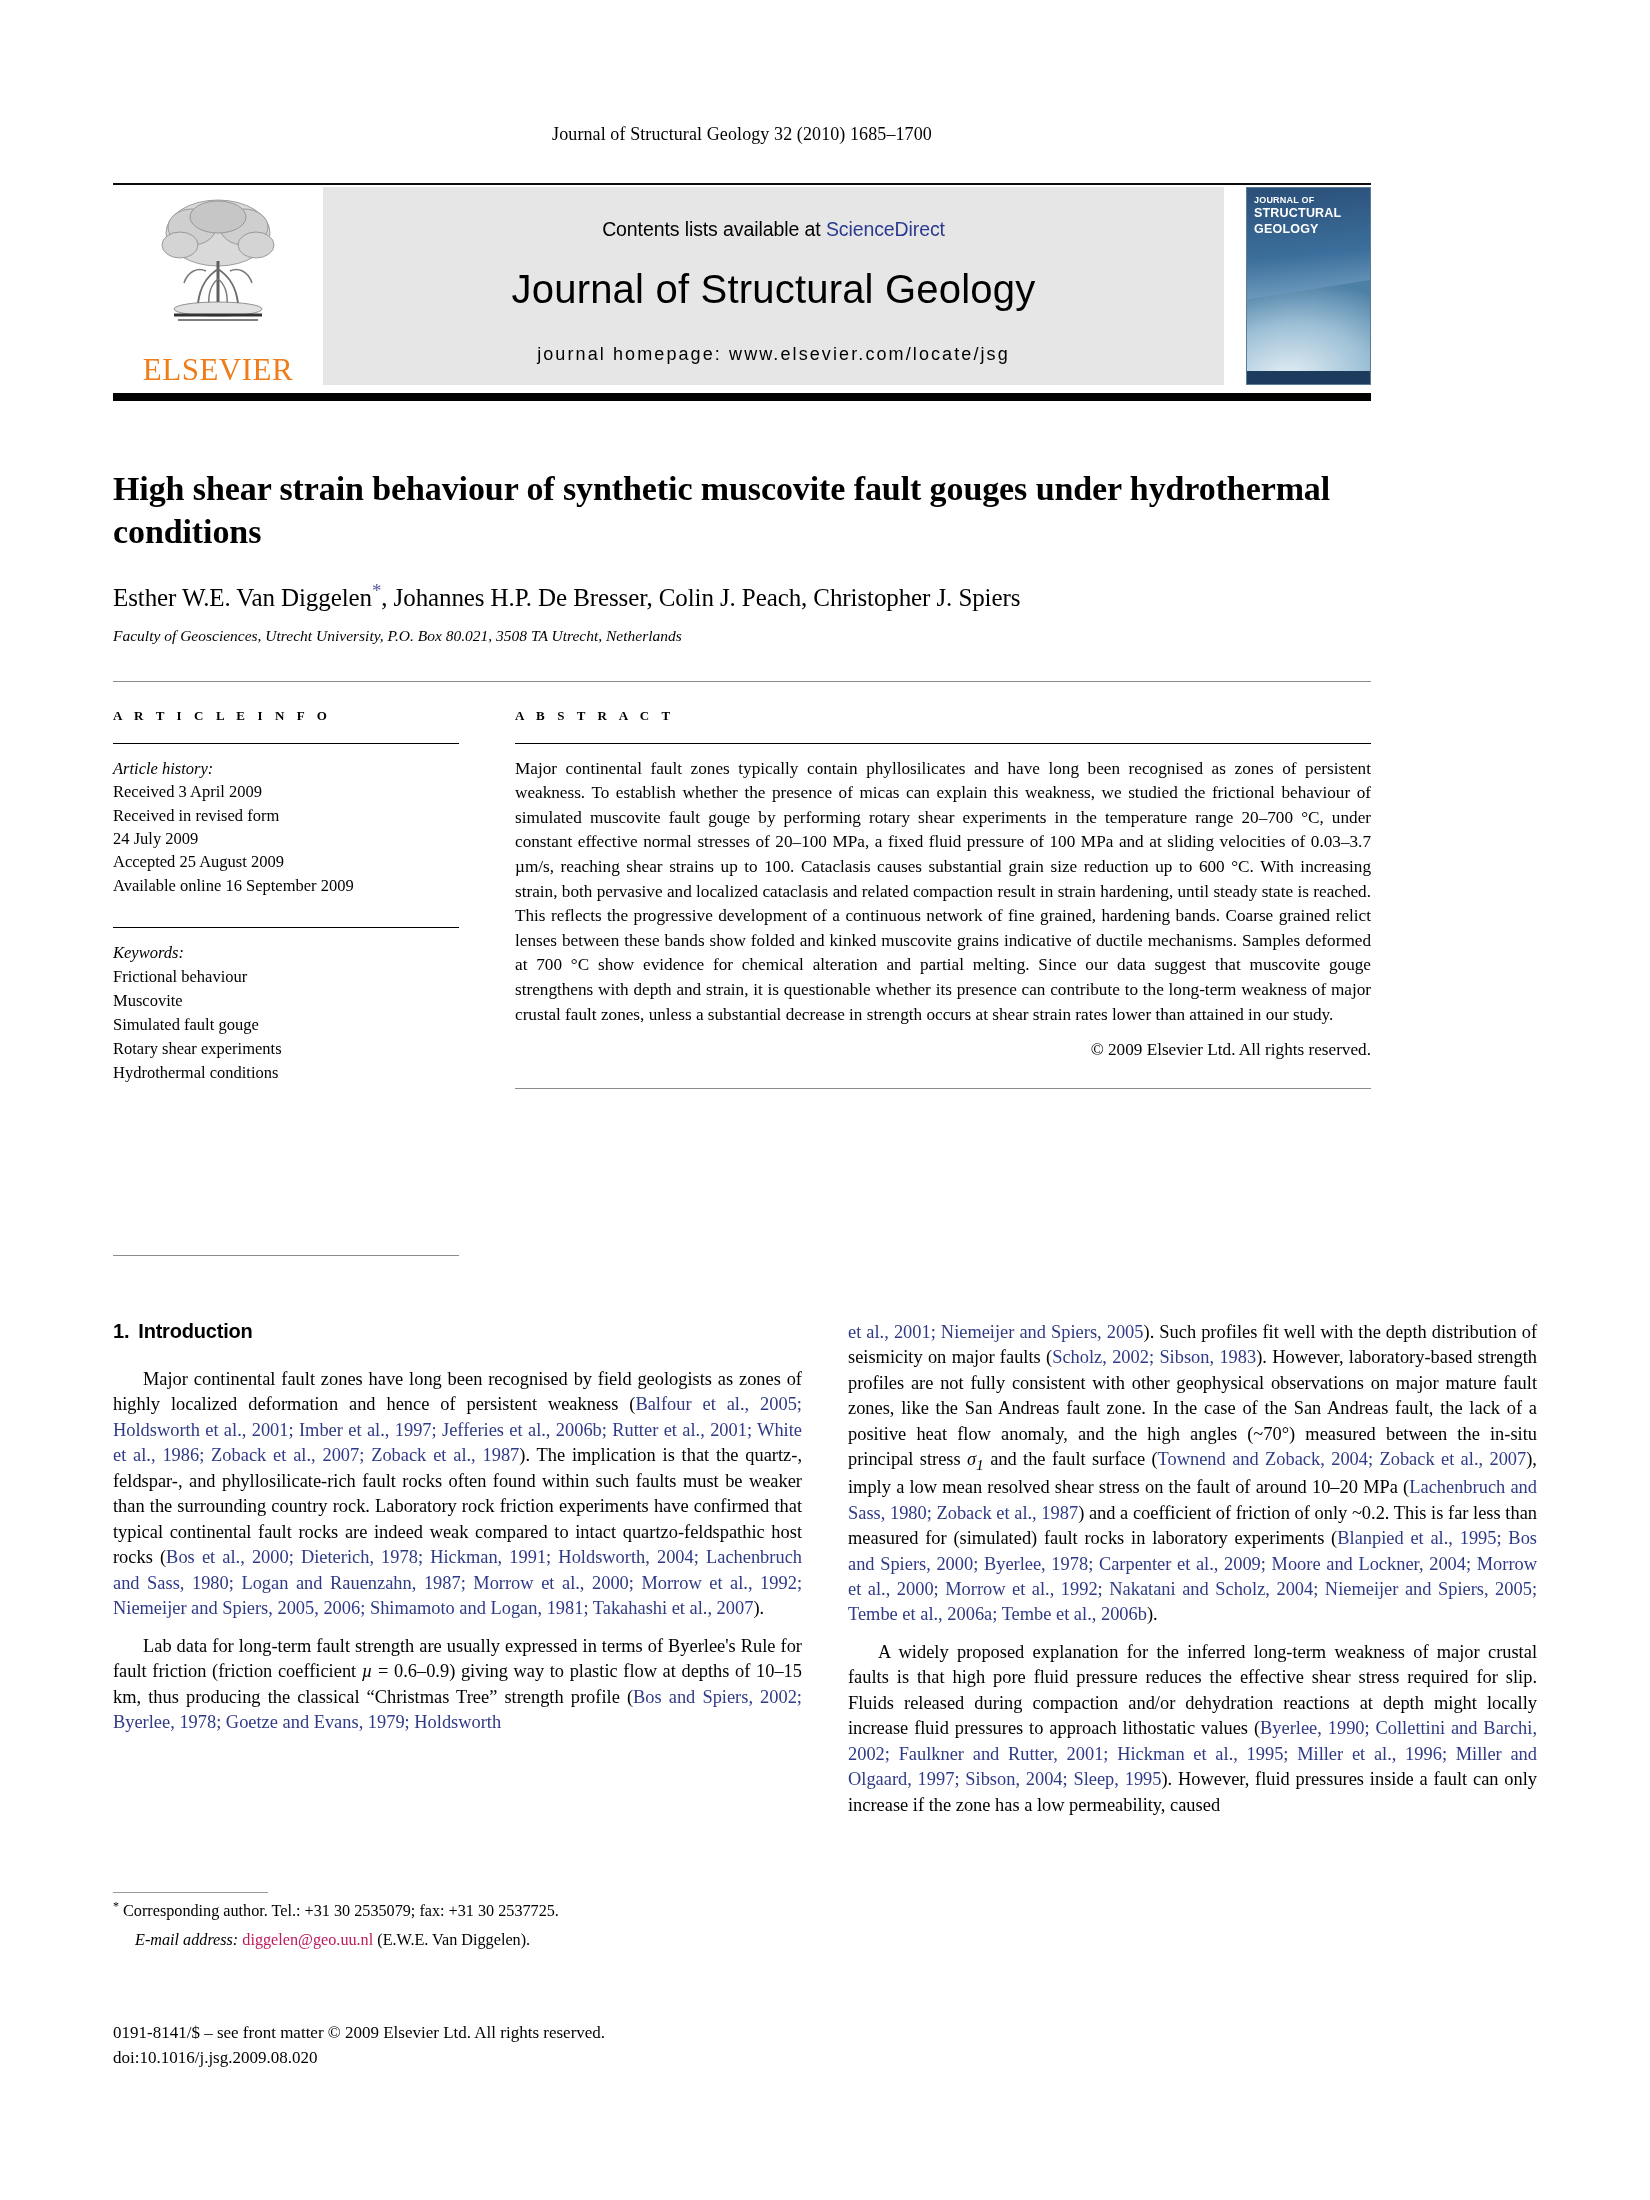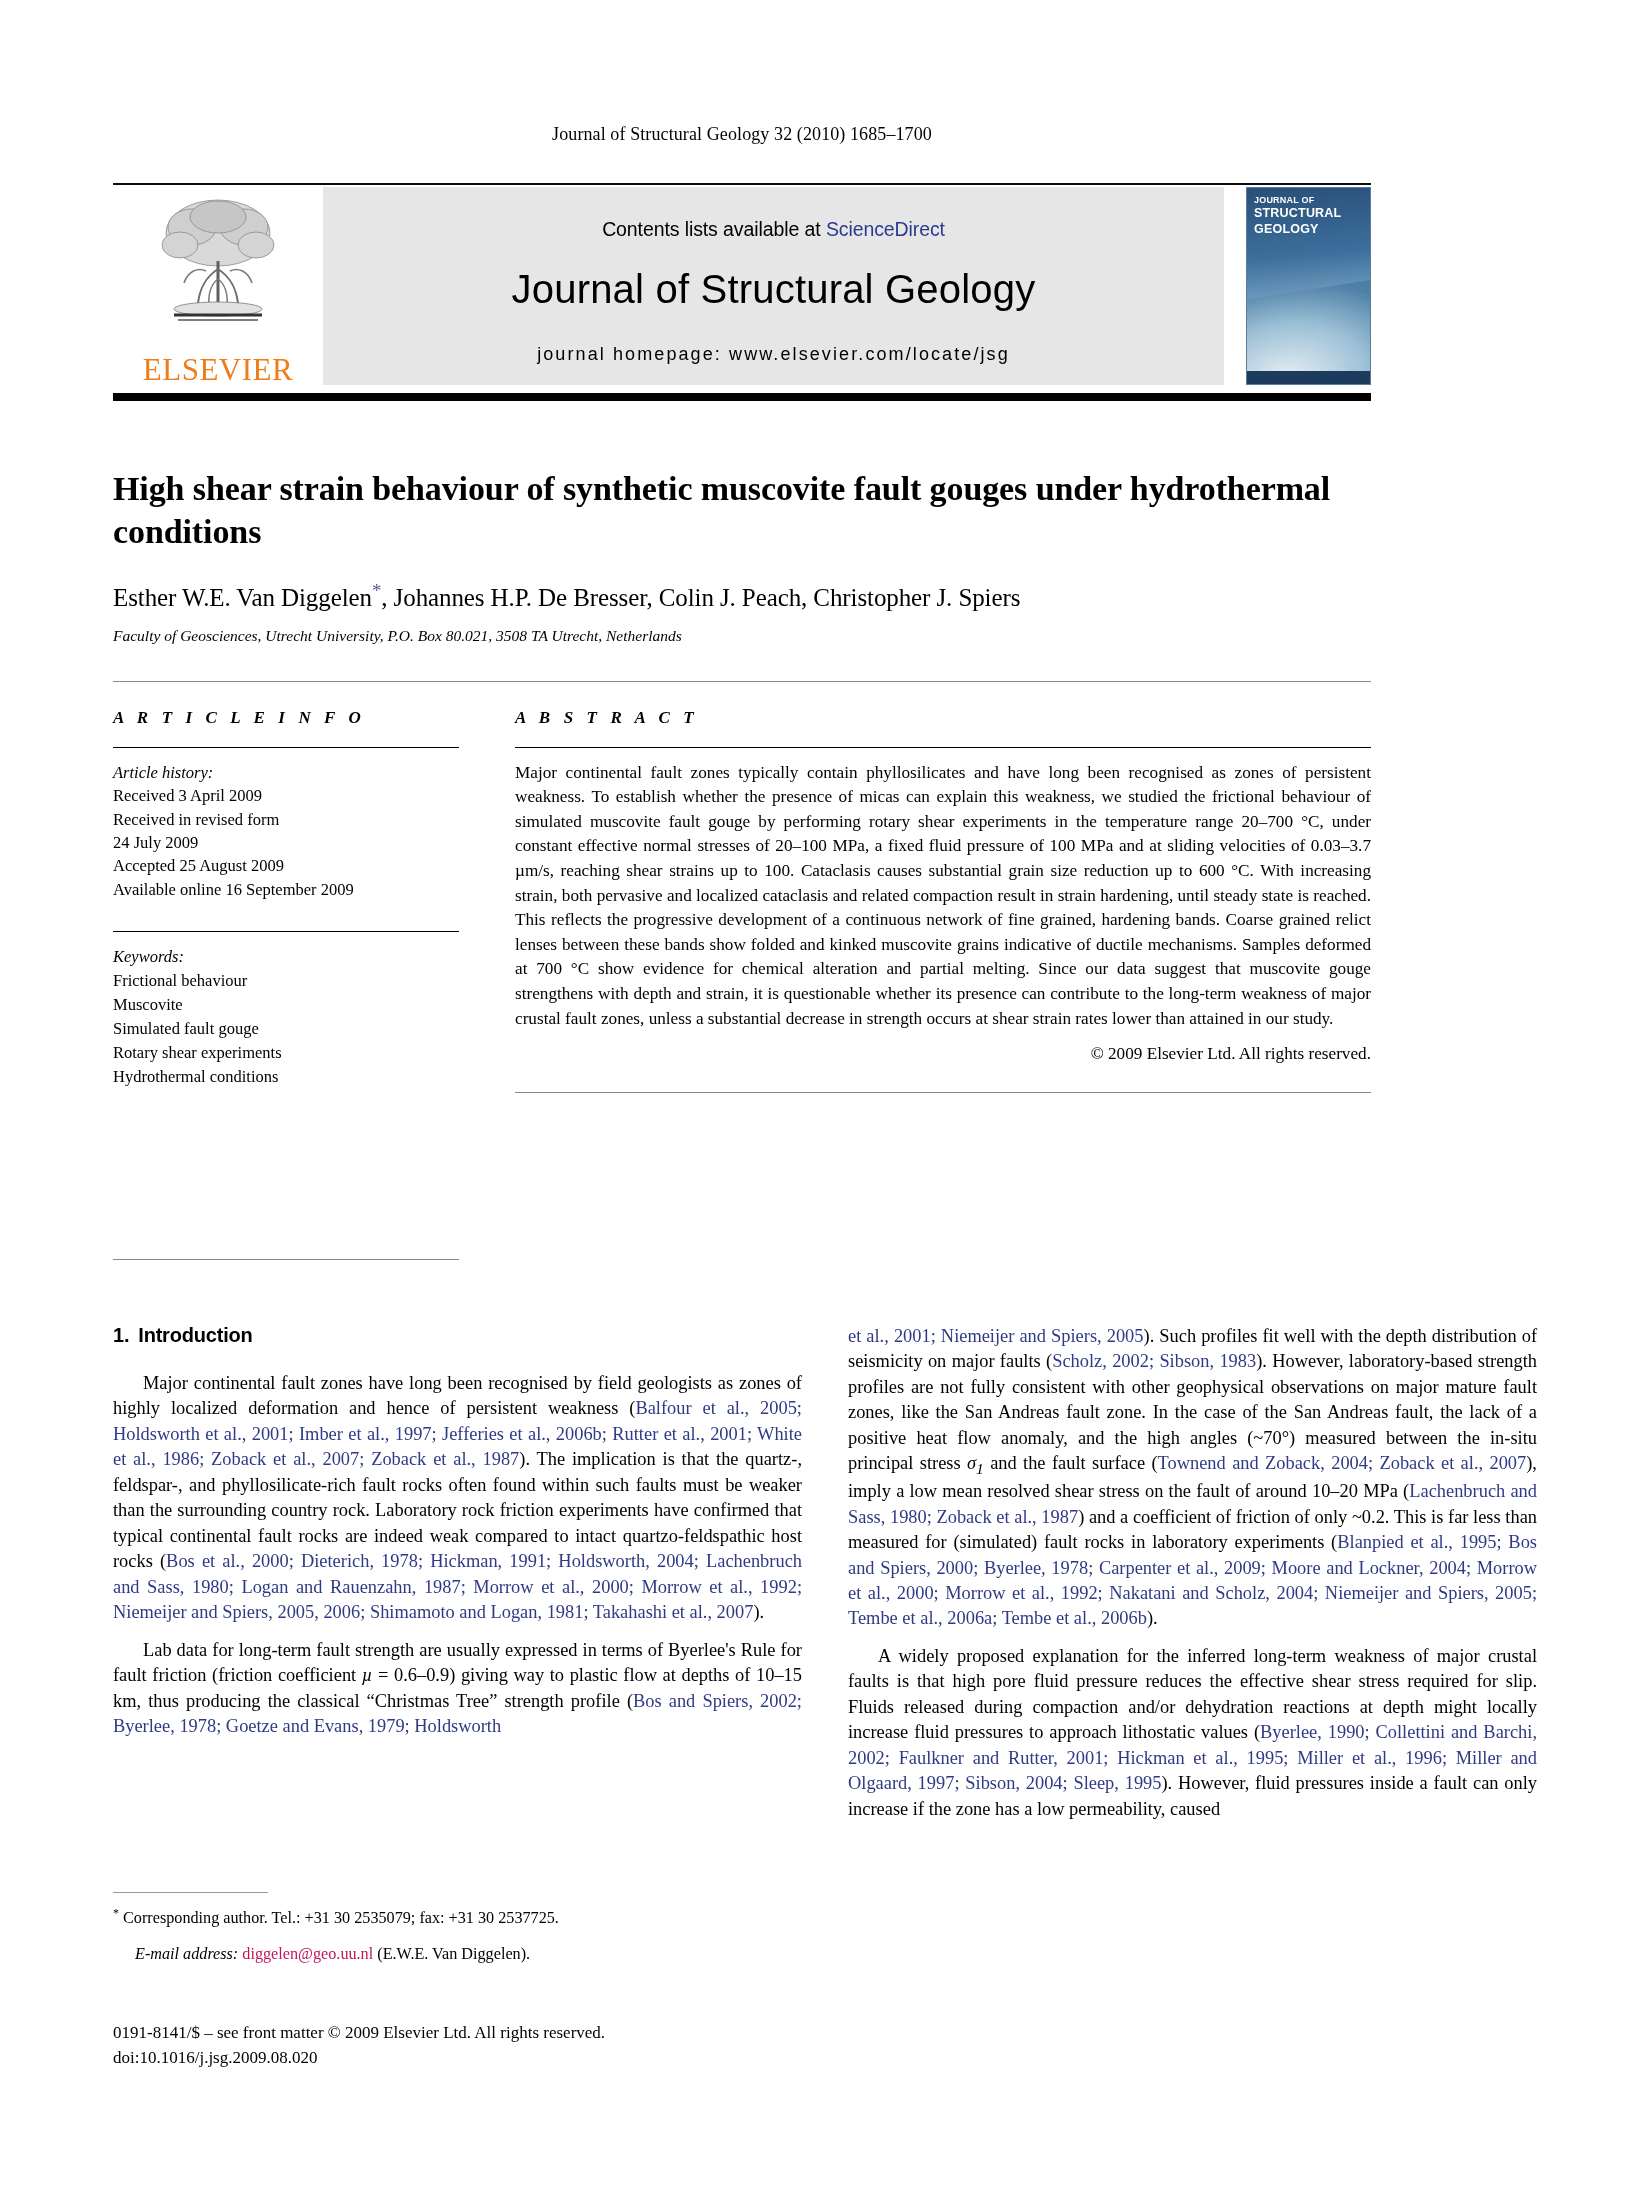--- a/index.html
+++ b/index.html
@@ -179,25 +179,24 @@
     flex: 0 0 380px;
     padding-right: 34px;
     box-sizing: border-box;
   }
   .col-abstract {
     flex: 1 1 auto;
     padding-left: 22px;
     box-sizing: border-box;
   }
   .section-caps {
-    font-size: 17px;
+    font-size: 13px;
     font-weight: bold;
     letter-spacing: 4.6px;
     font-family: "Liberation Serif", serif;
-    font-style: italic;
   }
   .thin-rule {
     border-top: 1px solid #000000;
     margin-top: 19px;
     margin-bottom: 13px;
   }
   .history-label {
     font-style: italic;
     font-size: 16.5px;
     line-height: 1.42;
@@ -278,21 +277,21 @@
     top: 1892px;
     width: 689px;
   }
   .fn-rule {
     width: 155px;
     border-top: 1px solid #9a9a9a;
   }
   .fn-line {
     font-size: 16.2px;
     line-height: 1.45;
-    margin-top: 12px;
+    margin-top: 5px;
     padding-left: 4px;
     text-indent: -4px;
   }
   .fn-star { vertical-align: super; font-size: 12px; }
   .fn-email-label { font-style: italic; }
   .fn-link { color: #be185d; }
   .frontmatter {
     position: absolute;
     left: 113px;
     top: 2021px;

